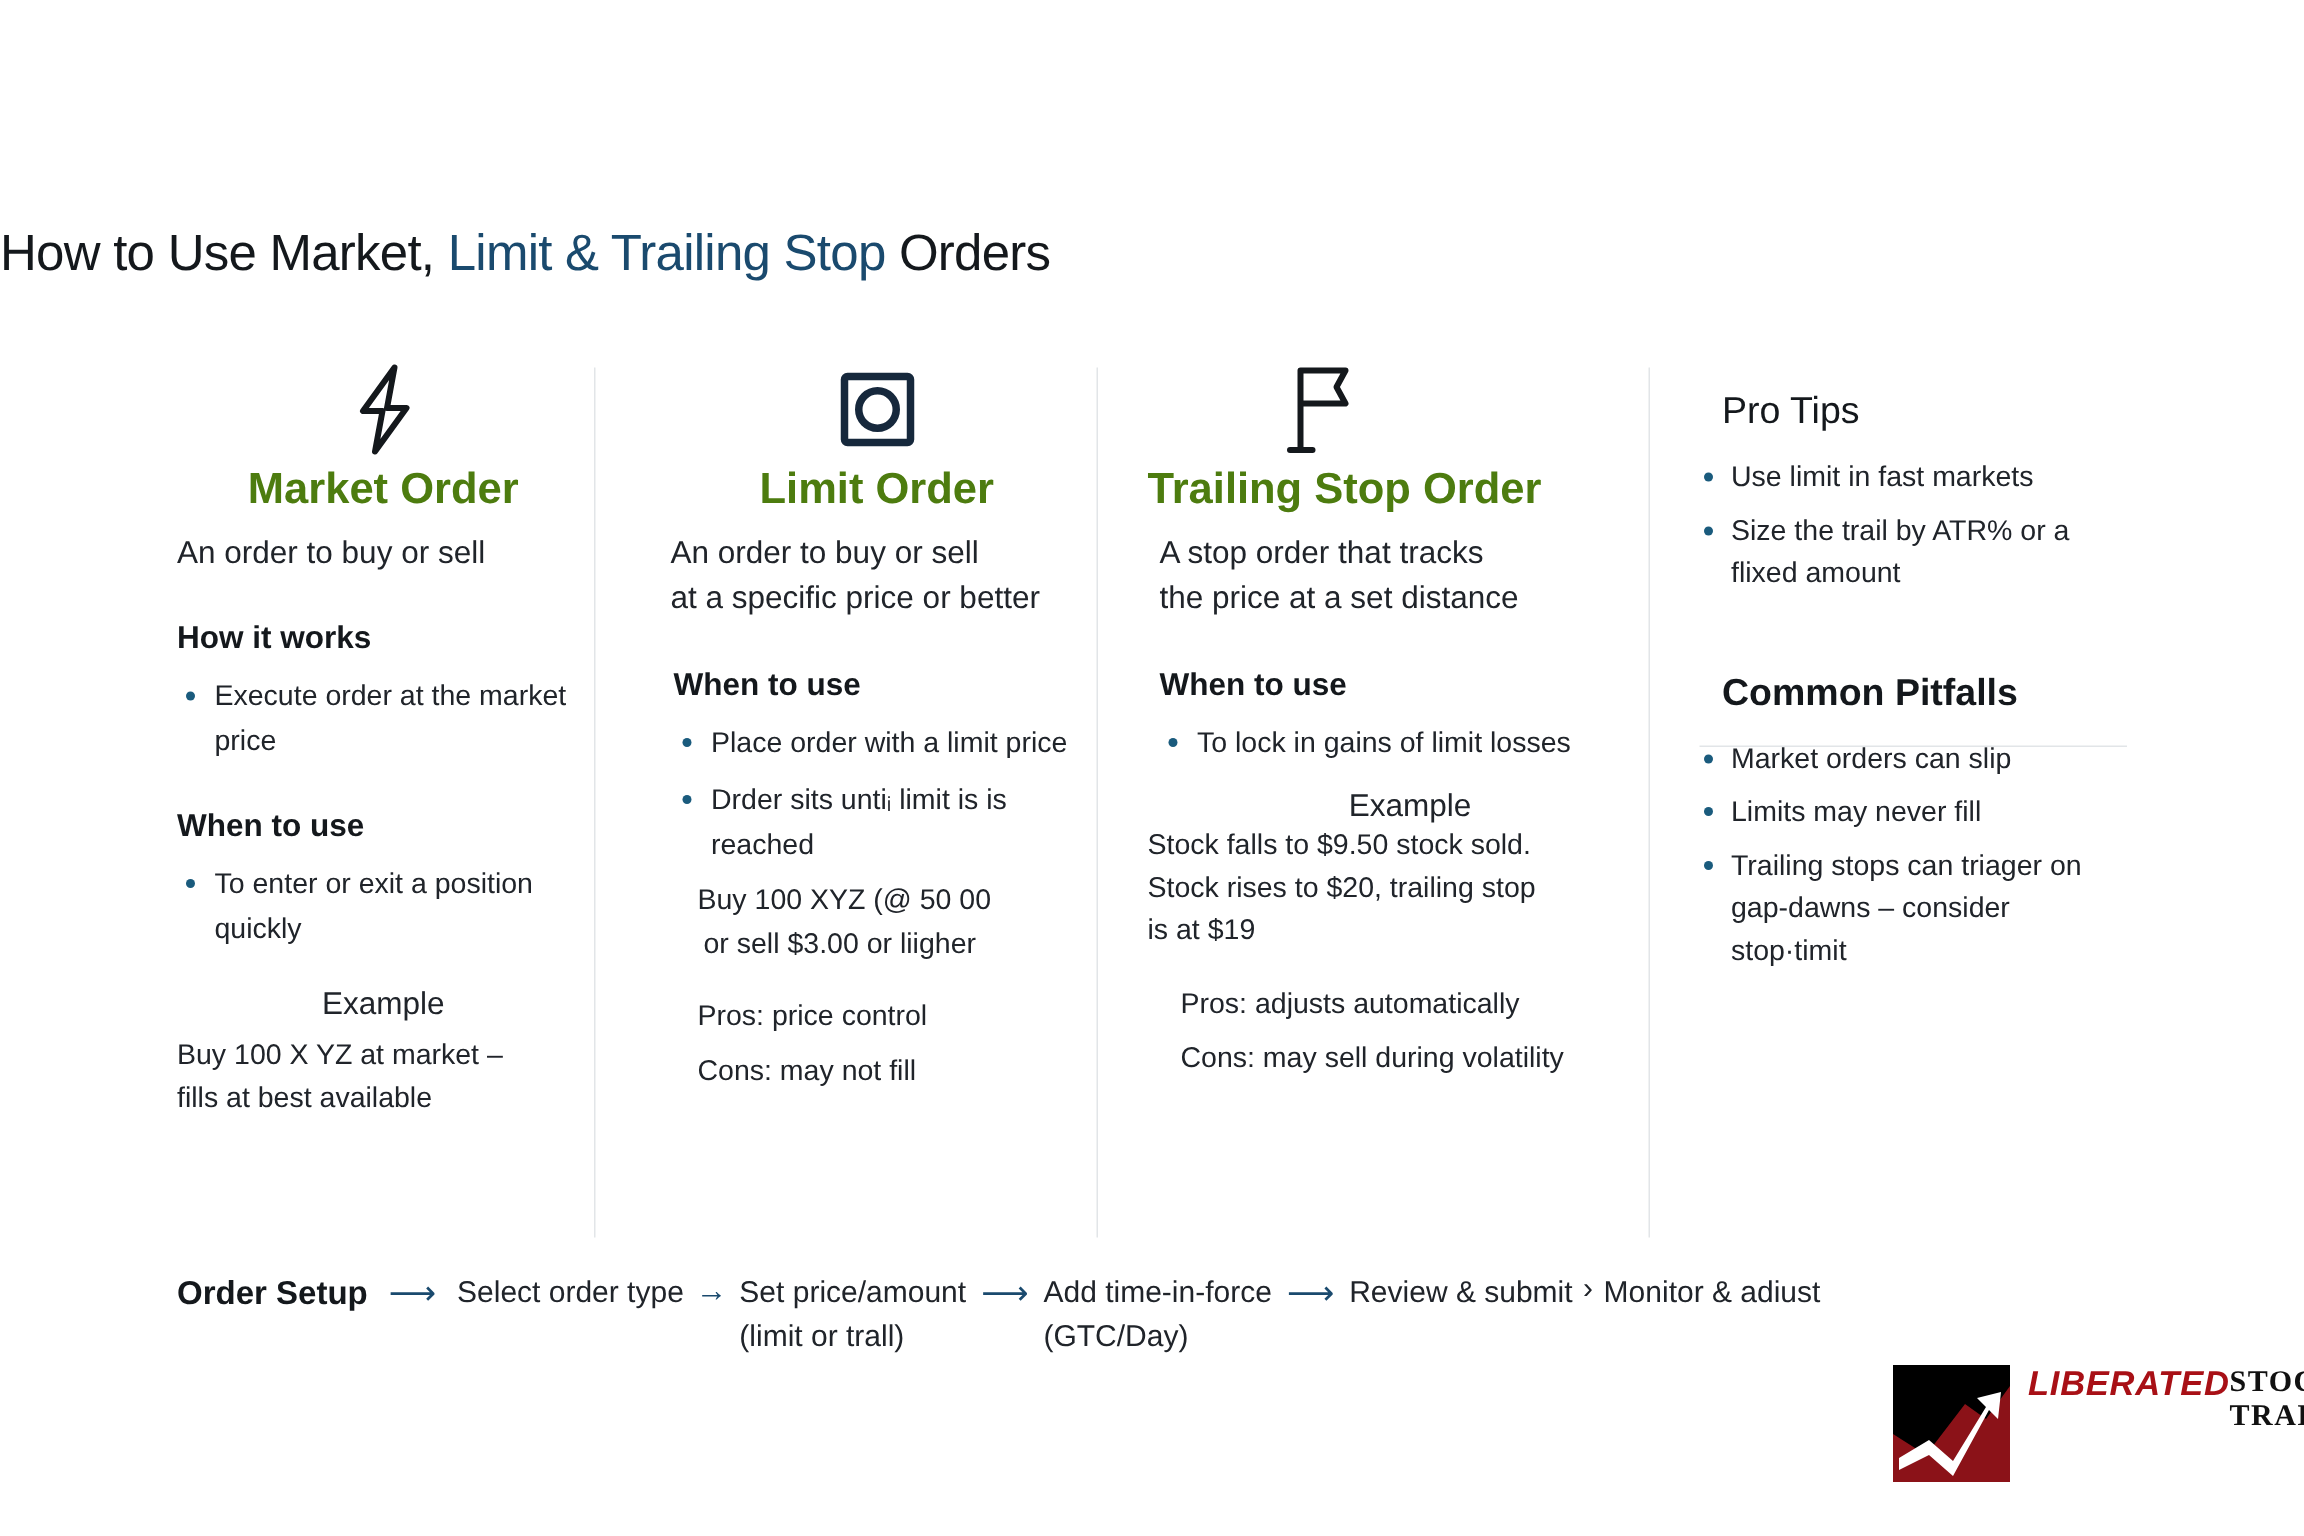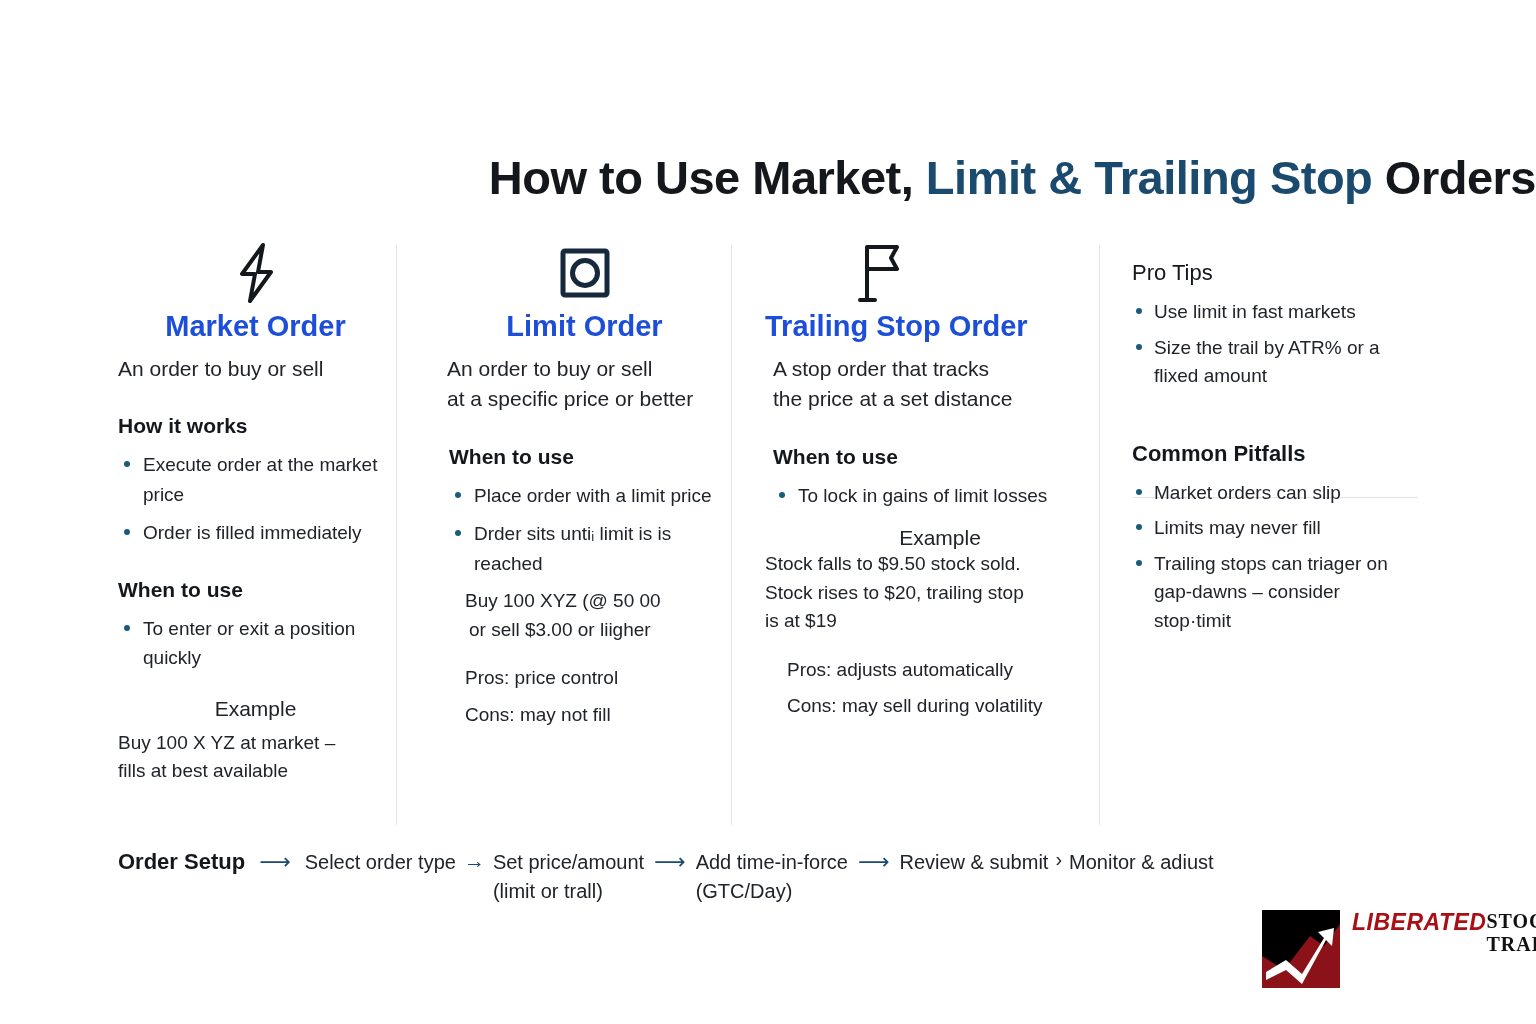--- a/index.html
+++ b/index.html
@@ -20,23 +20,23 @@
     width: 1536px;
     height: 1024px;
   }
 
   
   .title {
     position: absolute;
     left: 0;
     top: 150px;
     width: 1536px;
-    text-align: right;
-    font-size: 47px;
-    font-weight: bold;
+    text-align: left;
+    font-size: 34px;
+    font-weight: normal;
     letter-spacing: -0.5px;
     color: #14181c;
     white-space: nowrap;
   }
   .title .accent { color: #1a4a6e; }
 
   
   .columns {
     position: absolute;
     left: 0;
@@ -79,21 +79,21 @@
     display: flex;
     align-items: center;
     justify-content: center;
   }
   .col-3 .icon-wrap { justify-content: flex-start; padding-left: 92px; }
 
   
   .card-title {
     font-size: 29px;
     font-weight: bold;
-    color: #1d4ed8;
+    color: #4d7c0f;
     text-align: center;
     margin-top: 4px;
     white-space: nowrap;
   }
   .col-3 .card-title { text-align: left; }
 
   .card-sub {
     font-size: 21px;
     line-height: 1.45;
     color: #20242a;
@@ -149,23 +149,23 @@
     line-height: 1.5;
     color: #20242a;
   }
   .indent-1 { margin-left: 22px; }
   .indent-2 { margin-left: 26px; }
   .gap-sm { margin-top: 8px; }
   .gap-md { margin-top: 20px; }
 
   
   .side-head {
-    font-size: 22px;
+    font-size: 25px;
     color: #14181c;
-    margin: 0;
+    margin: 16px;
   }
   .side-head.bold { font-weight: bold; }
   .col-side ul.bullets li {
     font-size: 19px;
     line-height: 1.5;
     margin-bottom: 7px;
     padding-left: 22px;
   }
   .col-side ul.bullets li::before { left: 4px; top: 10px; }
 
@@ -282,21 +282,20 @@
           <path d="M30 3 L9 32 L22 32 L17 59 L38 30 L25 30 Z" fill="none" stroke="#14181c" stroke-width="4" stroke-linejoin="round" stroke-linecap="round"></path>
         </svg>
       </div>
       <div class="card-title">Market Order</div>
       <div class="card-sub">
         <div>An order to buy or sell</div>
       </div>
       <div class="section-head">How it works</div>
       <ul class="bullets">
         <li>Execute order at the market price</li>
-        <li>Order is filled immediately</li>
       </ul>
       <div class="section-head">When to use</div>
       <ul class="bullets">
         <li>To enter or exit a position quickly</li>
       </ul>
       <div class="plain-head">Example</div>
       <div class="plain-line gap-sm">Buy 100 X YZ at market –</div>
       <div class="plain-line">fills at best available</div>
     </div>
 

